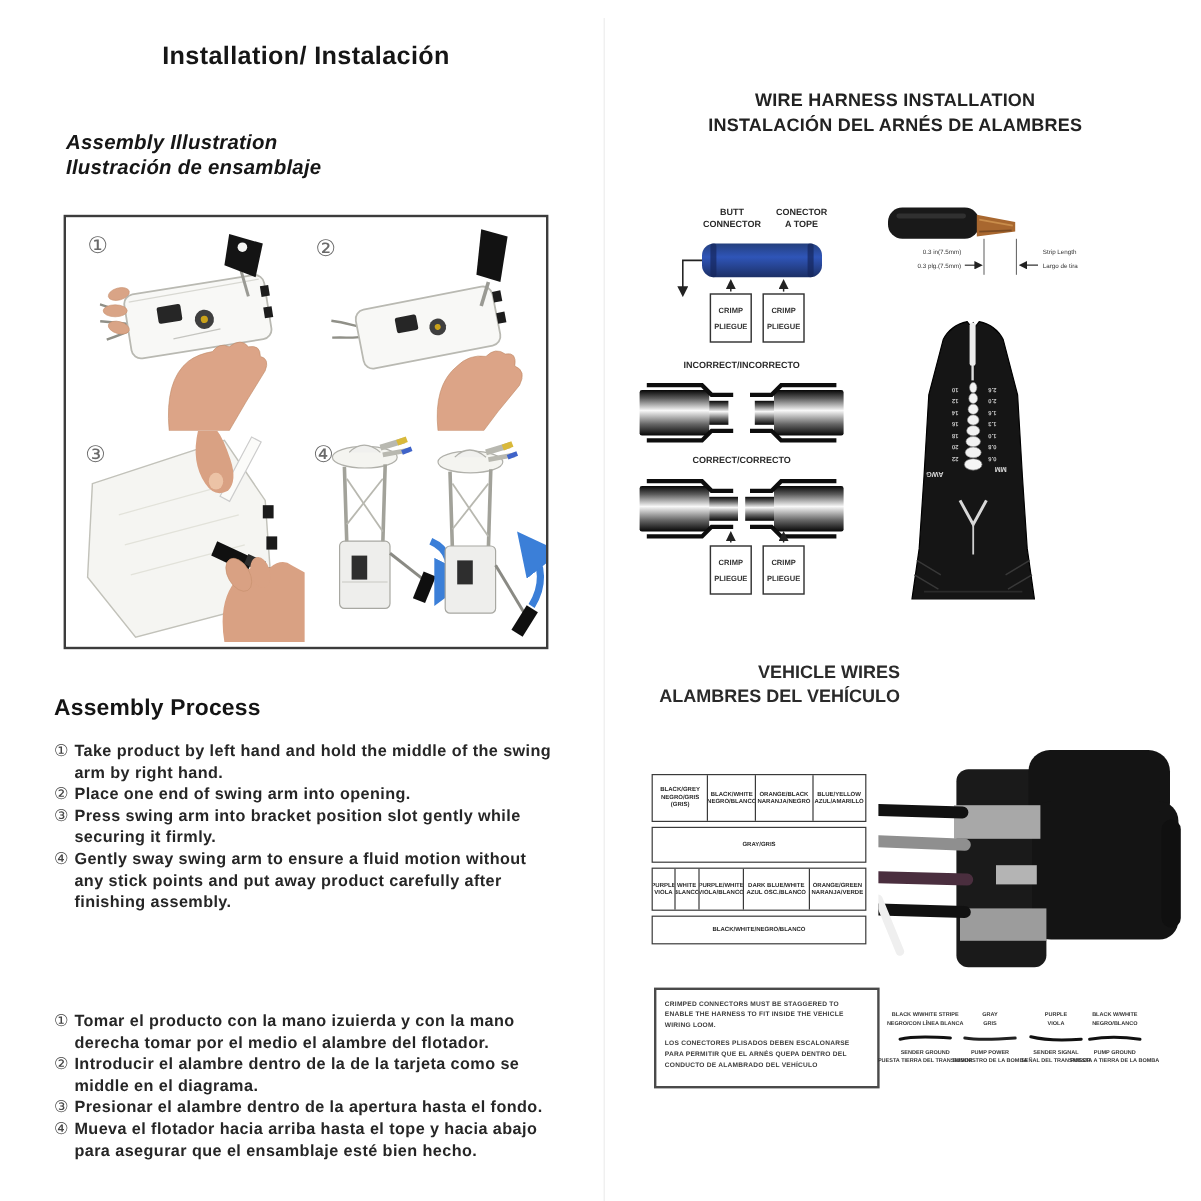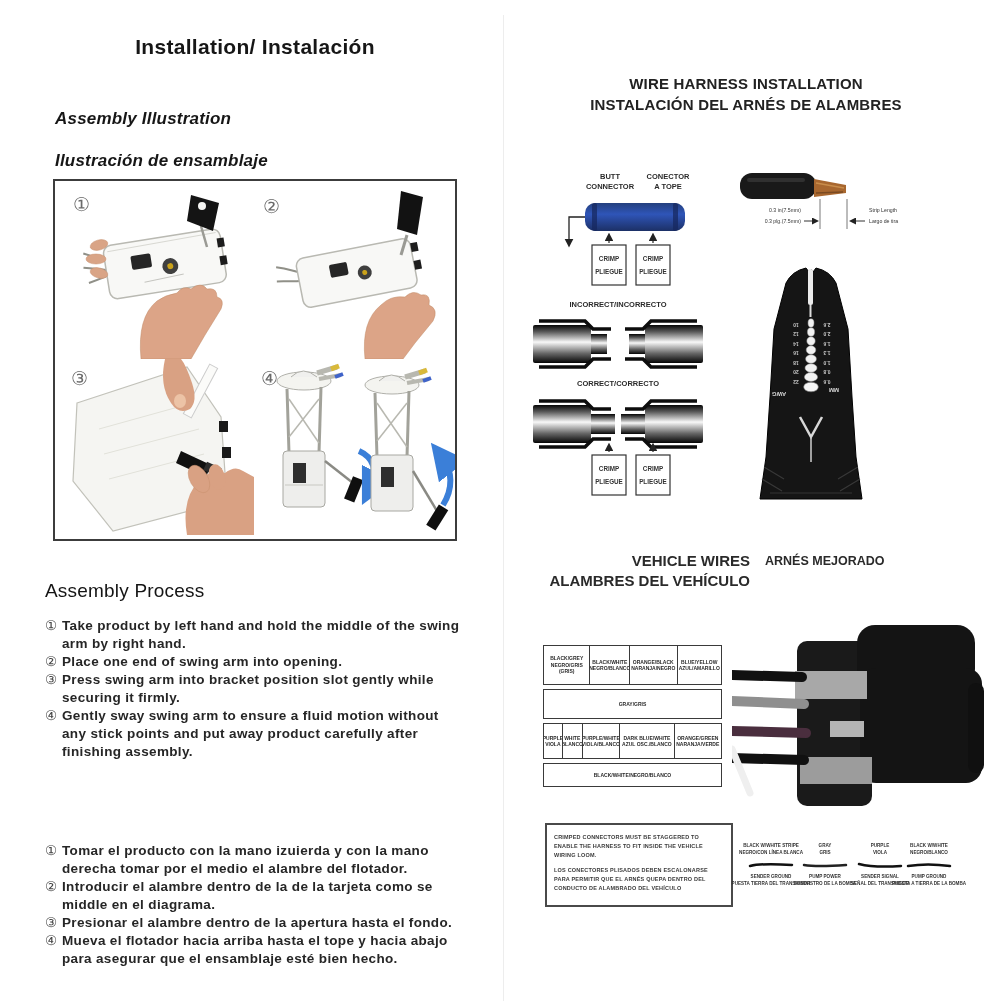--- a/index.html
+++ b/index.html
@@ -4,21 +4,21 @@
 <style>
   html,body{margin:0;padding:0;background:#fff;}
   #canvas{position:relative;width:1001px;height:1001px;background:#ffffff;overflow:hidden;
           font-family:"Liberation Sans", sans-serif;color:#1f1f1f;margin-top:15px;}
   .abs{position:absolute;}
   
   .doc-title{left:55px;top:20px;width:400px;text-align:center;font-size:21px;font-weight:bold;color:#161616;letter-spacing:.3px;}
   .sec-h{font-size:17px;font-weight:bold;color:#161616;letter-spacing:.2px;font-style:italic;}
   .frame{left:53px;top:164px;width:400px;height:358px;border:2px solid #3c3c3c;background:#fff;}
   .pnum{position:absolute;font-size:19px;color:#6a6a6a;font-weight:normal;}
-  .list-h{font-size:19px;font-weight:normal;color:#141414;letter-spacing:.2px;text-align:right;}
+  .list-h{font-size:19px;font-weight:bold;color:#141414;letter-spacing:.2px;text-align:right;}
   .steps{left:45px;width:422px;}
   .step{position:relative;padding-left:17px;font-size:13.5px;font-weight:bold;color:#262626;
         line-height:18px;letter-spacing:.35px;}
   .step .n{position:absolute;left:0;top:0;font-weight:normal;color:#444;}
   
   .divider{left:503px;top:0;width:1px;height:1001px;background:#ededed;}
   .r-head{left:505px;top:58px;width:482px;text-align:center;font-size:15px;font-weight:bold;
           color:#222;line-height:21px;letter-spacing:.2px;}
   .vw-left{left:505px;top:536px;width:245px;text-align:right;font-size:15px;font-weight:bold;color:#2a2a2a;line-height:20px;}
   .vw-right{left:765px;top:536px;width:225px;text-align:left;font-size:12.5px;font-weight:bold;color:#2a2a2a;line-height:20px;}
@@ -48,21 +48,21 @@
   svg text{font-family:"Liberation Sans", sans-serif;}
 </style>
 </head>
 <body>
 
 <div id="canvas">
   <div class="abs divider"></div>
 
   <div class="abs doc-title">Installation/ Instalación</div>
   <div class="abs sec-h" style="left:55px;top:94px;">Assembly Illustration</div>
-  <div class="abs sec-h" style="left:55px;top:136px;">Ilustración de ensamblaje</div>
+  <div class="abs sec-h" style="left:55px;top:115px;">Ilustración de ensamblaje</div>
 
   <div class="abs frame">
     <div class="pnum" style="left:18px;top:12px;">①</div>
     <div class="pnum" style="left:208px;top:14px;">②</div>
     <div class="pnum" style="left:16px;top:186px;">③</div>
     <div class="pnum" style="left:206px;top:186px;">④</div>
 
     <svg class="abs" style="left:28px;top:8px;" width="165" height="170" viewBox="0 0 165 170">
       <g transform="rotate(-9 82 82)">
         <path d="M4,52 C16,58 24,62 30,66" stroke="#909088" stroke-width="2" fill="none"></path>
@@ -303,21 +303,20 @@
 2.0
 2.6</div>
   <div class="abs vunit" style="left:768px;top:376px;width:22px;">AWG</div>
   <div class="abs vunit" style="left:824px;top:372px;width:20px;">MM</div>
 
   <div class="abs vw-left">
     <div>VEHICLE WIRES</div>
     <div>ALAMBRES DEL VEHÍCULO</div>
   </div>
   <div class="abs vw-right">
-    <div>ARNÉS MEJORADO</div>
   </div>
 
   <div class="abs wtable">
     <div class="wrow" style="height:40px;">
       <div class="wcell" style="width:47px;">
           <span>BLACK/GREY</span>
           <span>NEGRO/GRIS (GRIS)</span>
         </div>
       <div class="wcell" style="width:40px;">
           <span>BLACK/WHITE</span>

